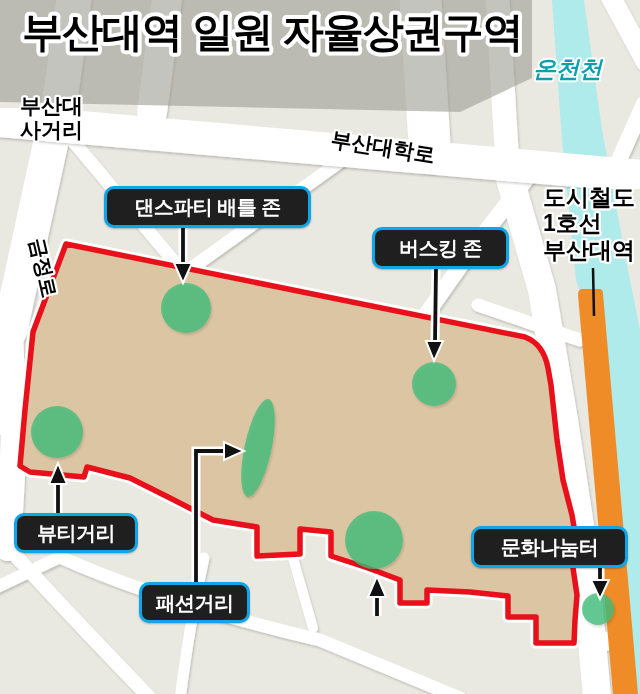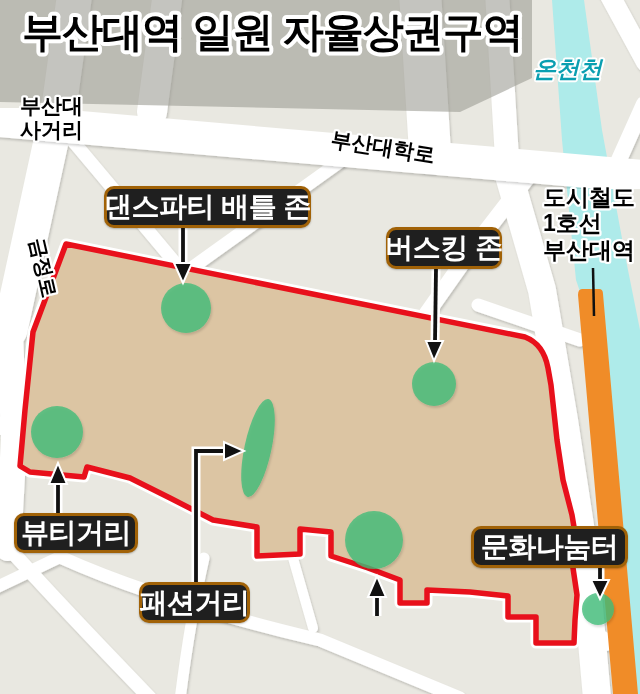--- a/index.html
+++ b/index.html
@@ -1,26 +1,26 @@
 <!DOCTYPE html>
 <html><head>
 <meta charset="utf-8">
 <style>
   html,body{margin:0;padding:0;background:#ffffff;font-family:"Liberation Sans","DejaVu Sans",sans-serif;}
   .stage{position:relative;width:640px;height:694px;overflow:hidden;background:#a21caf;}
   .stage svg{position:absolute;left:0;top:0;display:block;}
   .badge{
     position:absolute;display:flex;align-items:center;justify-content:center;
-    background:#1f1f1f;color:#ffffff;font-weight:bold;font-size:28px;
-    border:3px solid #a16207;border-radius:10px;white-space:nowrap;
+    background:#1f1f1f;color:#ffffff;font-weight:bold;font-size:20px;
+    border:3px solid #0ea5e9;border-radius:10px;white-space:nowrap;
     box-sizing:border-box;letter-spacing:-0.5px;line-height:1;
     box-shadow:0 1px 2px rgba(0,0,0,0.25);
   }
   #badge-dance  {left:104px;top:186px;width:207px;height:42px;}
-  #badge-busking{left:372px;top:227px;width:116px;height:42px;margin-left:14px;}
+  #badge-busking{left:372px;top:227px;width:137px;height:42px;}
   #badge-beauty {left:14px; top:513px;width:124px;height:40px;text-align:center;}
   #badge-fashion{left:139px;top:582px;width:111px;height:41px;}
   #badge-carfree{left:293px;top:616px;width:178px;height:41px;}
   #badge-culture{left:471px;top:526px;width:157px;height:42px;}
   .svg-label{font-family:"Liberation Sans","DejaVu Sans",sans-serif;font-weight:bold;
     paint-order:stroke;stroke:#ffffff;stroke-linejoin:round;}
 </style>
 </head>
 <body>
 

